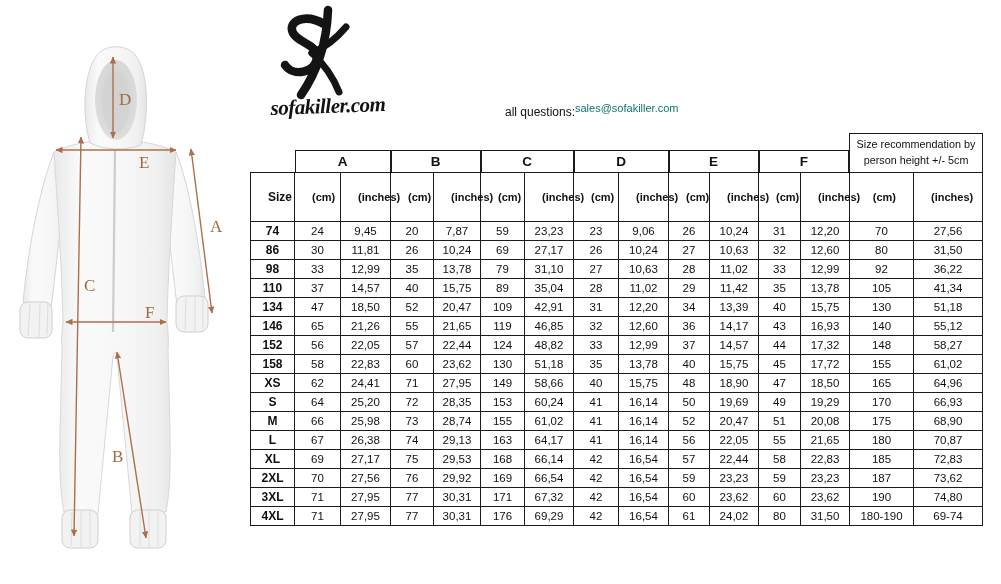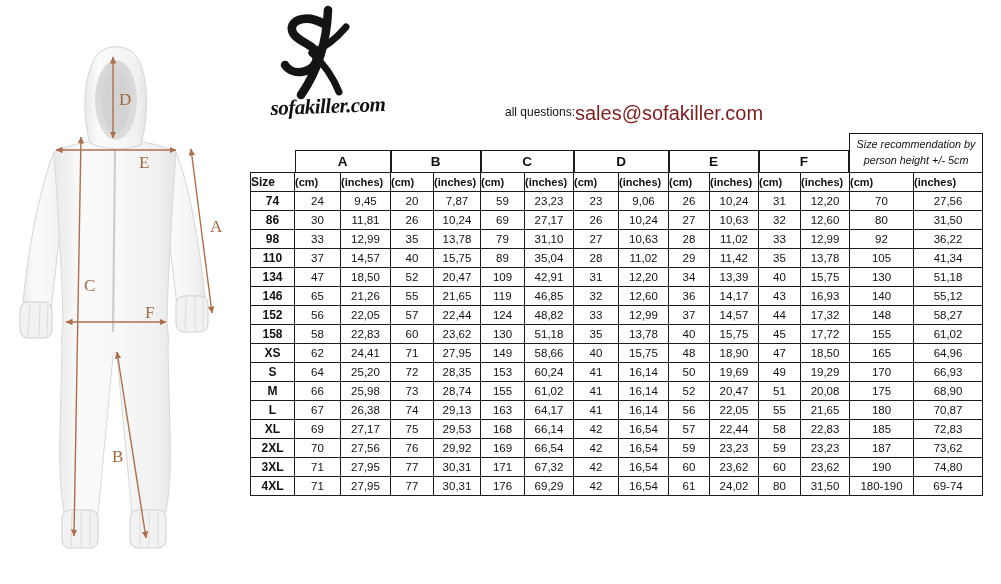--- a/index.html
+++ b/index.html
@@ -9,37 +9,37 @@
 
   
   .figure-wrap { position:absolute; left:0; top:0; width:250px; height:584px; }
 
   
   .logo-mark { position:absolute; left:276px; top:4px; width:86px; height:96px; }
   .logo-text { position:absolute; left:258px; top:94px; width:140px; text-align:center;
                font-family:"Liberation Serif", serif; font-style:italic; font-weight:bold;
                font-size:21px; letter-spacing:-0.5px; transform:rotate(-2deg); }
   .questions-label { position:absolute; left:484px; top:105px; font-size:12px;margin-left:21px; }
-  .contact-email { position:absolute; left:575px; top:102px; font-size:20px; color:#7f1d1d;
+  .contact-email { position:absolute; left:575px; top:102px; font-size:11px; color:#0f766e;
                    text-decoration:none; }
 
   
   table.size-table { position:absolute; left:250px; top:133px; width:732px;
                      border-collapse:collapse; table-layout:fixed; }
   tr.grow { height:39px; }
   tr.grow th { border:none; padding:0; vertical-align:bottom; font-weight:700; }
   tr.grow th .gbox { height:22px; border:1.5px solid #1b1b1b; border-bottom:none;
                      display:flex; align-items:center; justify-content:center;
                      font-size:13.5px; font-weight:700; }
   tr.grow th.rec { border:1.5px solid #1b1b1b; vertical-align:middle;
-                   font-style:italic; font-weight:400; font-size:10.8px; line-height:1.45;
+                   font-weight:400; font-size:10.8px; line-height:1.45;
                    font-family:"Liberation Sans", sans-serif; }
   tr.urow { height:19px; }
   tr.urow th { border:1.5px solid #1b1b1b; font-size:11px; font-weight:700;
-               text-align:left; padding:0; }
+               text-align:right; padding:17px; }
   tr.urow th.szh { font-size:12px; }
   tbody tr { height:19px; }
   tbody td { border:1.5px solid #1b1b1b; text-align:center; font-size:11.5px; padding:0; }
   tbody td.szc { font-weight:700; font-size:12px; }
 </style>
 </head>
 <body>
 
 <div class="stage">
 

